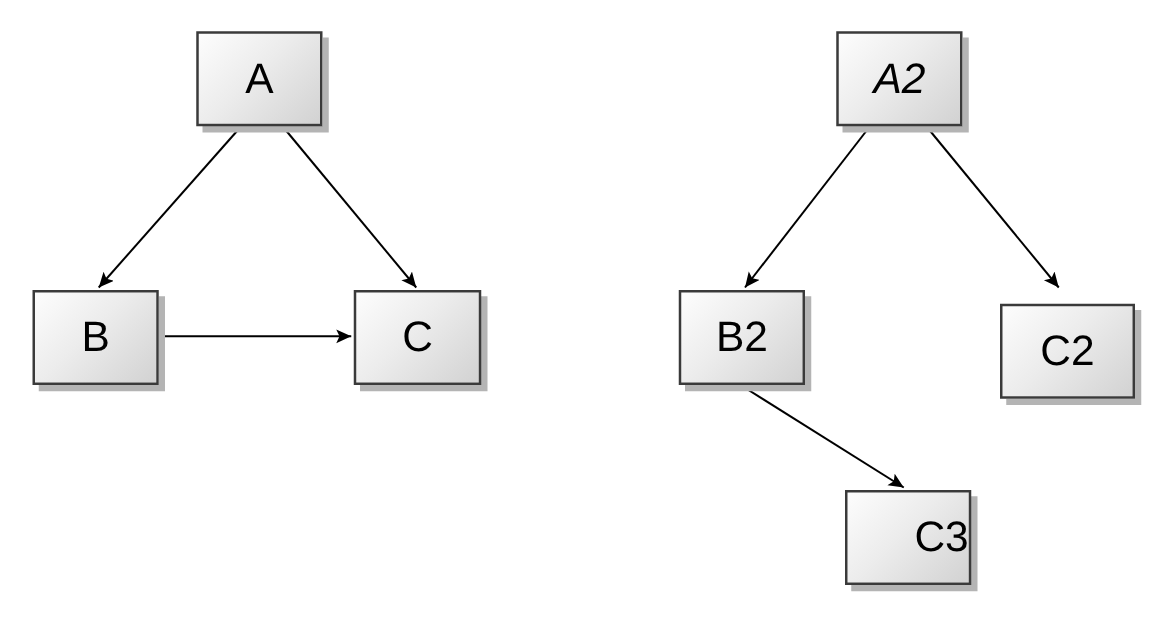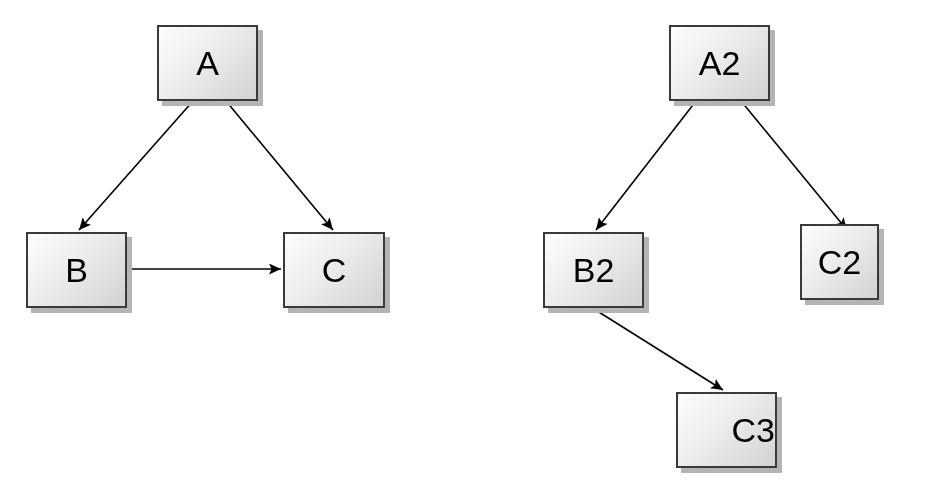--- a/index.html
+++ b/index.html
@@ -64,26 +64,26 @@
   <div id="nodes-host">
       <div class="node" style="left: 157px; top: 25px; width: 101px; height: 76px;">
         <span class="node-label">A</span>
       </div>
       <div class="node" style="left: 26px; top: 232px; width: 101px; height: 76px;">
         <span class="node-label">B</span>
       </div>
       <div class="node" style="left: 283px; top: 232px; width: 102px; height: 76px;">
         <span class="node-label">C</span>
       </div>
-      <div class="node" style="left: 669px; top: 25px; width: 101px; height: 76px;">
+      <div class="node" style="left: 669px; top: 25px; width: 101px; height: 76px; font-style: italic;">
         <span class="node-label">A2</span>
       </div>
       <div class="node" style="left: 543px; top: 232px; width: 101px; height: 76px;">
         <span class="node-label">B2</span>
       </div>
-      <div class="node" style="left: 800px; top: 224px; width: 79px; height: 76px;">
+      <div class="node" style="left: 800px; top: 243px; width: 108px; height: 76px;">
         <span class="node-label">C2</span>
       </div>
       <div class="node" style="left: 676px; top: 392px; width: 101px; height: 76px; justify-content: flex-end;">
         <span class="node-label">C3</span>
       </div>
     </div>
 </div>
 
 </body></html>

